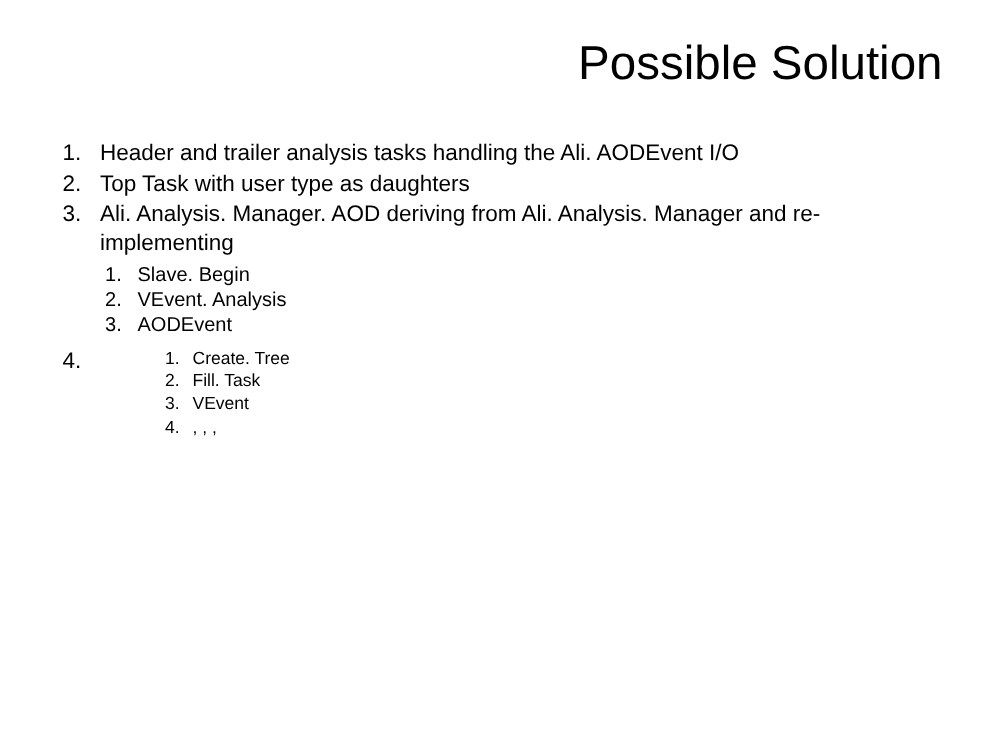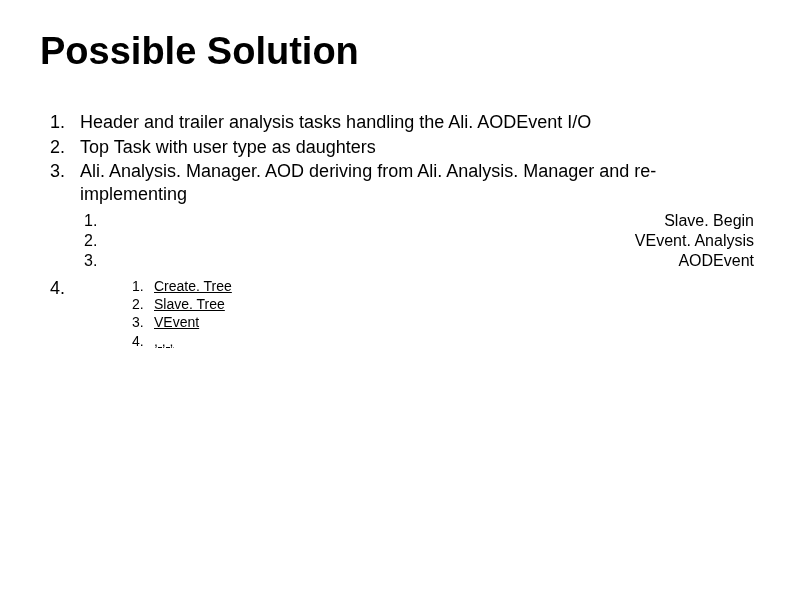--- a/index.html
+++ b/index.html
@@ -6,22 +6,22 @@
   body {
     width: 794px;
     height: 595px;
     background: #ffffff;
     font-family: Arial, Helvetica, sans-serif;
     color: #000000;
     padding: 30px 40px;
   }
   .title {
     font-size: 38px;
-    font-weight: 700;
-    text-align: left;
+    font-weight: 400;
+    text-align: right;
     margin-bottom: 38px;
   }
   .outer-list {
     list-style: none;
     counter-reset: outer;
     font-size: 18px;
     line-height: 1.25;
     margin-top: 24px;
   }
   .outer-list > li {
@@ -41,36 +41,34 @@
     counter-reset: inner1;
     font-size: 16px;
     margin-top: 6px;
     margin-left: 0px;
     line-height: 1.25;
   }
   .inner-list-1 > li {
     counter-increment: inner1;
     position: relative;
     padding-left: 30px;
-    text-align: right;
   }
   .inner-list-1 > li::before {
     content: counter(inner1) ".";
     position: absolute;
     left: 4px;
     top: 0;
   }
   .inner-list-2 {
     list-style: none;
     counter-reset: inner2;
     font-size: 14px;
     margin-top: 6px;
     margin-left: 48px;
     line-height: 1.3;
-    text-decoration: underline;
   }
   .inner-list-2 > li {
     counter-increment: inner2;
     position: relative;
     padding-left: 26px;
   }
   .inner-list-2 > li::before {
     content: counter(inner2) ".";
     position: absolute;
     left: 4px;
@@ -93,18 +91,18 @@
     <span>Ali. Analysis. Manager. AOD deriving from Ali. Analysis. Manager and re-implementing</span>
     <ol class="inner-list-1">
       <li><span>Slave. Begin</span></li>
       <li><span>VEvent. Analysis</span></li>
       <li><span>AODEvent</span></li>
     </ol>
   </li>
   <li>
     <ol class="inner-list-2">
       <li><span>Create. Tree</span></li>
-      <li><span>Slave. Tree</span></li>
+      <li><span>Fill. Task</span></li>
       <li><span>VEvent</span></li>
       <li><span>, , ,</span></li>
     </ol>
   </li>
 </ol>
 
 </body></html>

